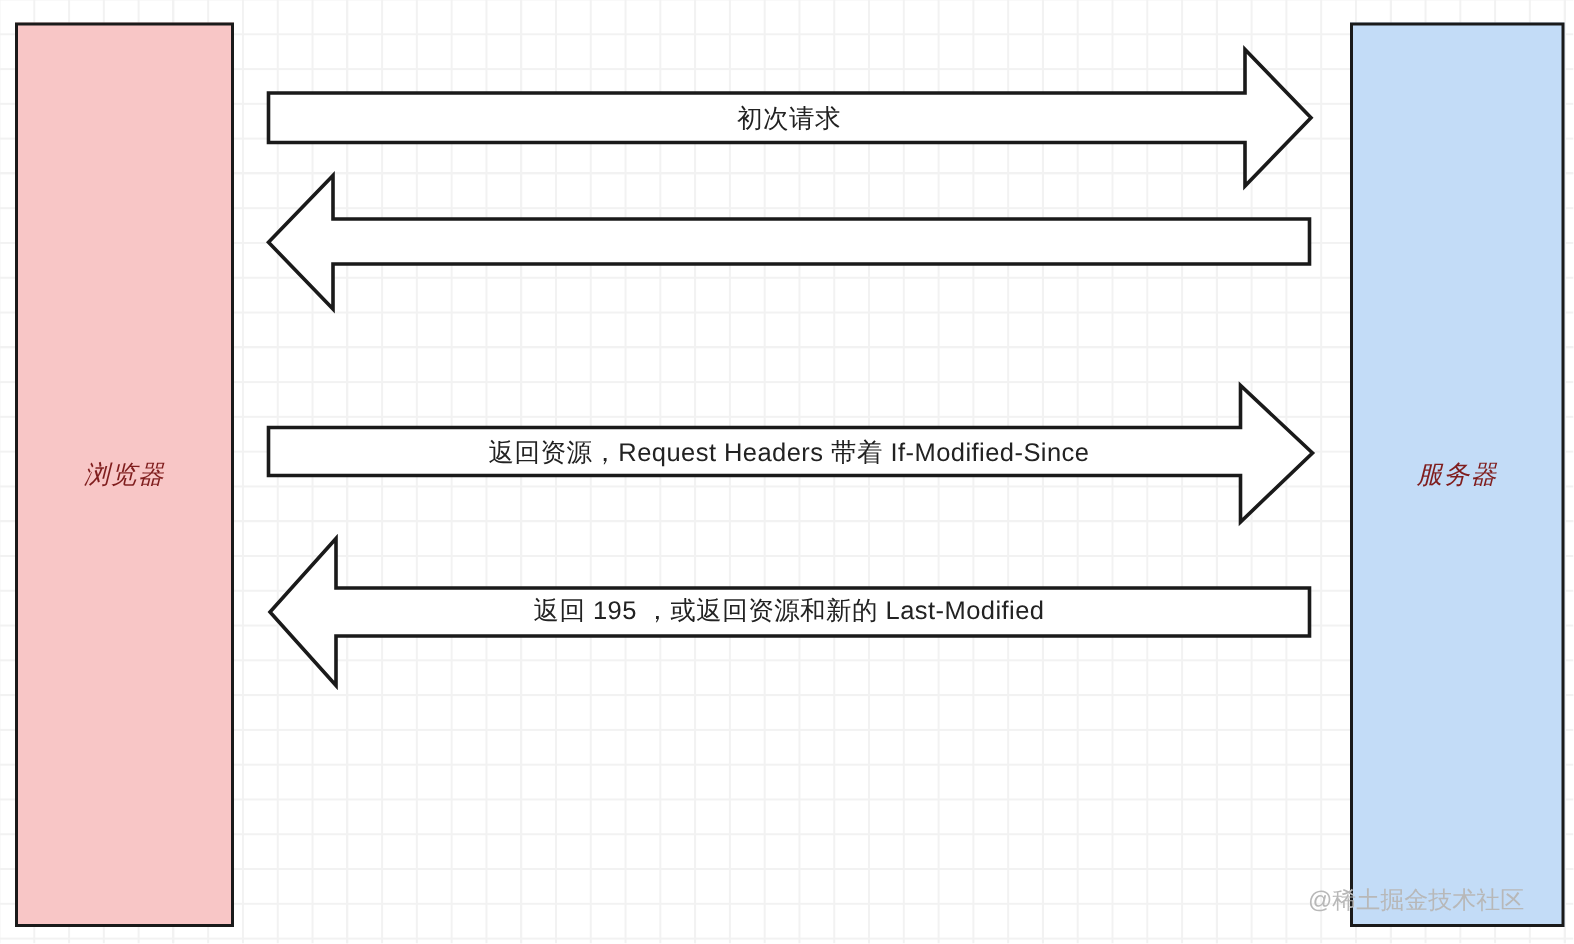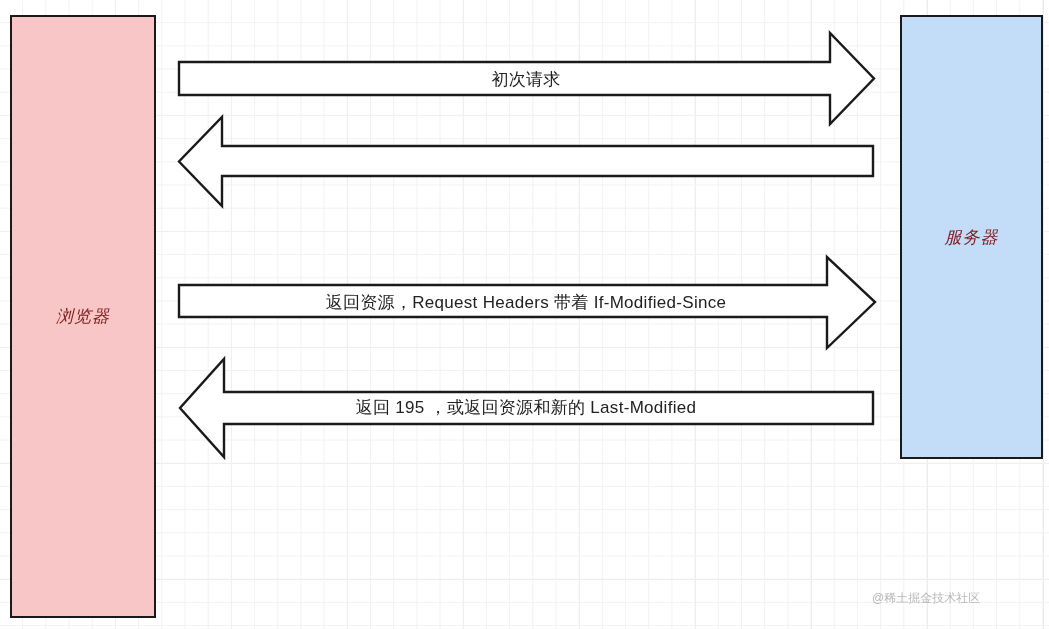--- a/index.html
+++ b/index.html
@@ -37,21 +37,21 @@
   }
   .node-label {
     font-size: 17px;
     color: #7f1d1d;
     letter-spacing: 1px;
     user-select: none;
     font-style: italic;
   }
 
   #browser-node { left: 10px; top: 15px; width: 146px; height: 603px; }
-  #server-node  { left: 900px; top: 15px; width: 143px; height: 444px; }
+  #server-node  { left: 900px; top: 15px; width: 143px; height: 603px; }
 
   .arrow-layer {
     position: absolute;
     left: 0;
     top: 0;
     width: 1049px;
     height: 629px;
     pointer-events: none;
   }
   .arrow-shape {
@@ -68,21 +68,21 @@
     white-space: nowrap;
     transform: translate(-50%, -50%);
     letter-spacing: 0.3px;
     user-select: none;
   }
 
   #watermark {
     position: absolute;
     left: 872px;
     top: 590px;
-    font-size: 12px;
+    font-size: 16px;
     color: #b8b8b8;
     white-space: nowrap;
     user-select: none;
     z-index: 5;
   }
 </style>
 </head>
 <body>
 
 <div id="canvas">

